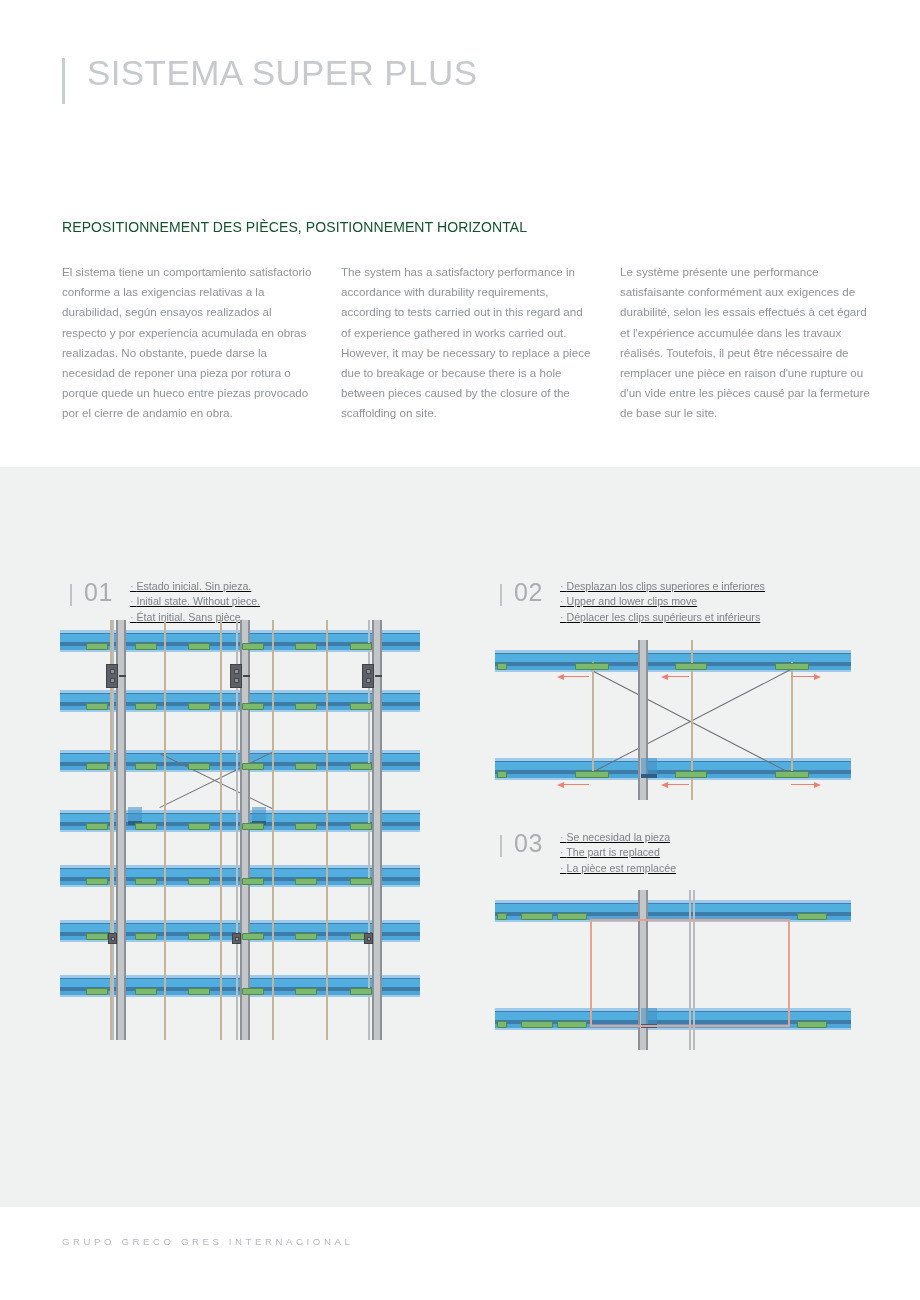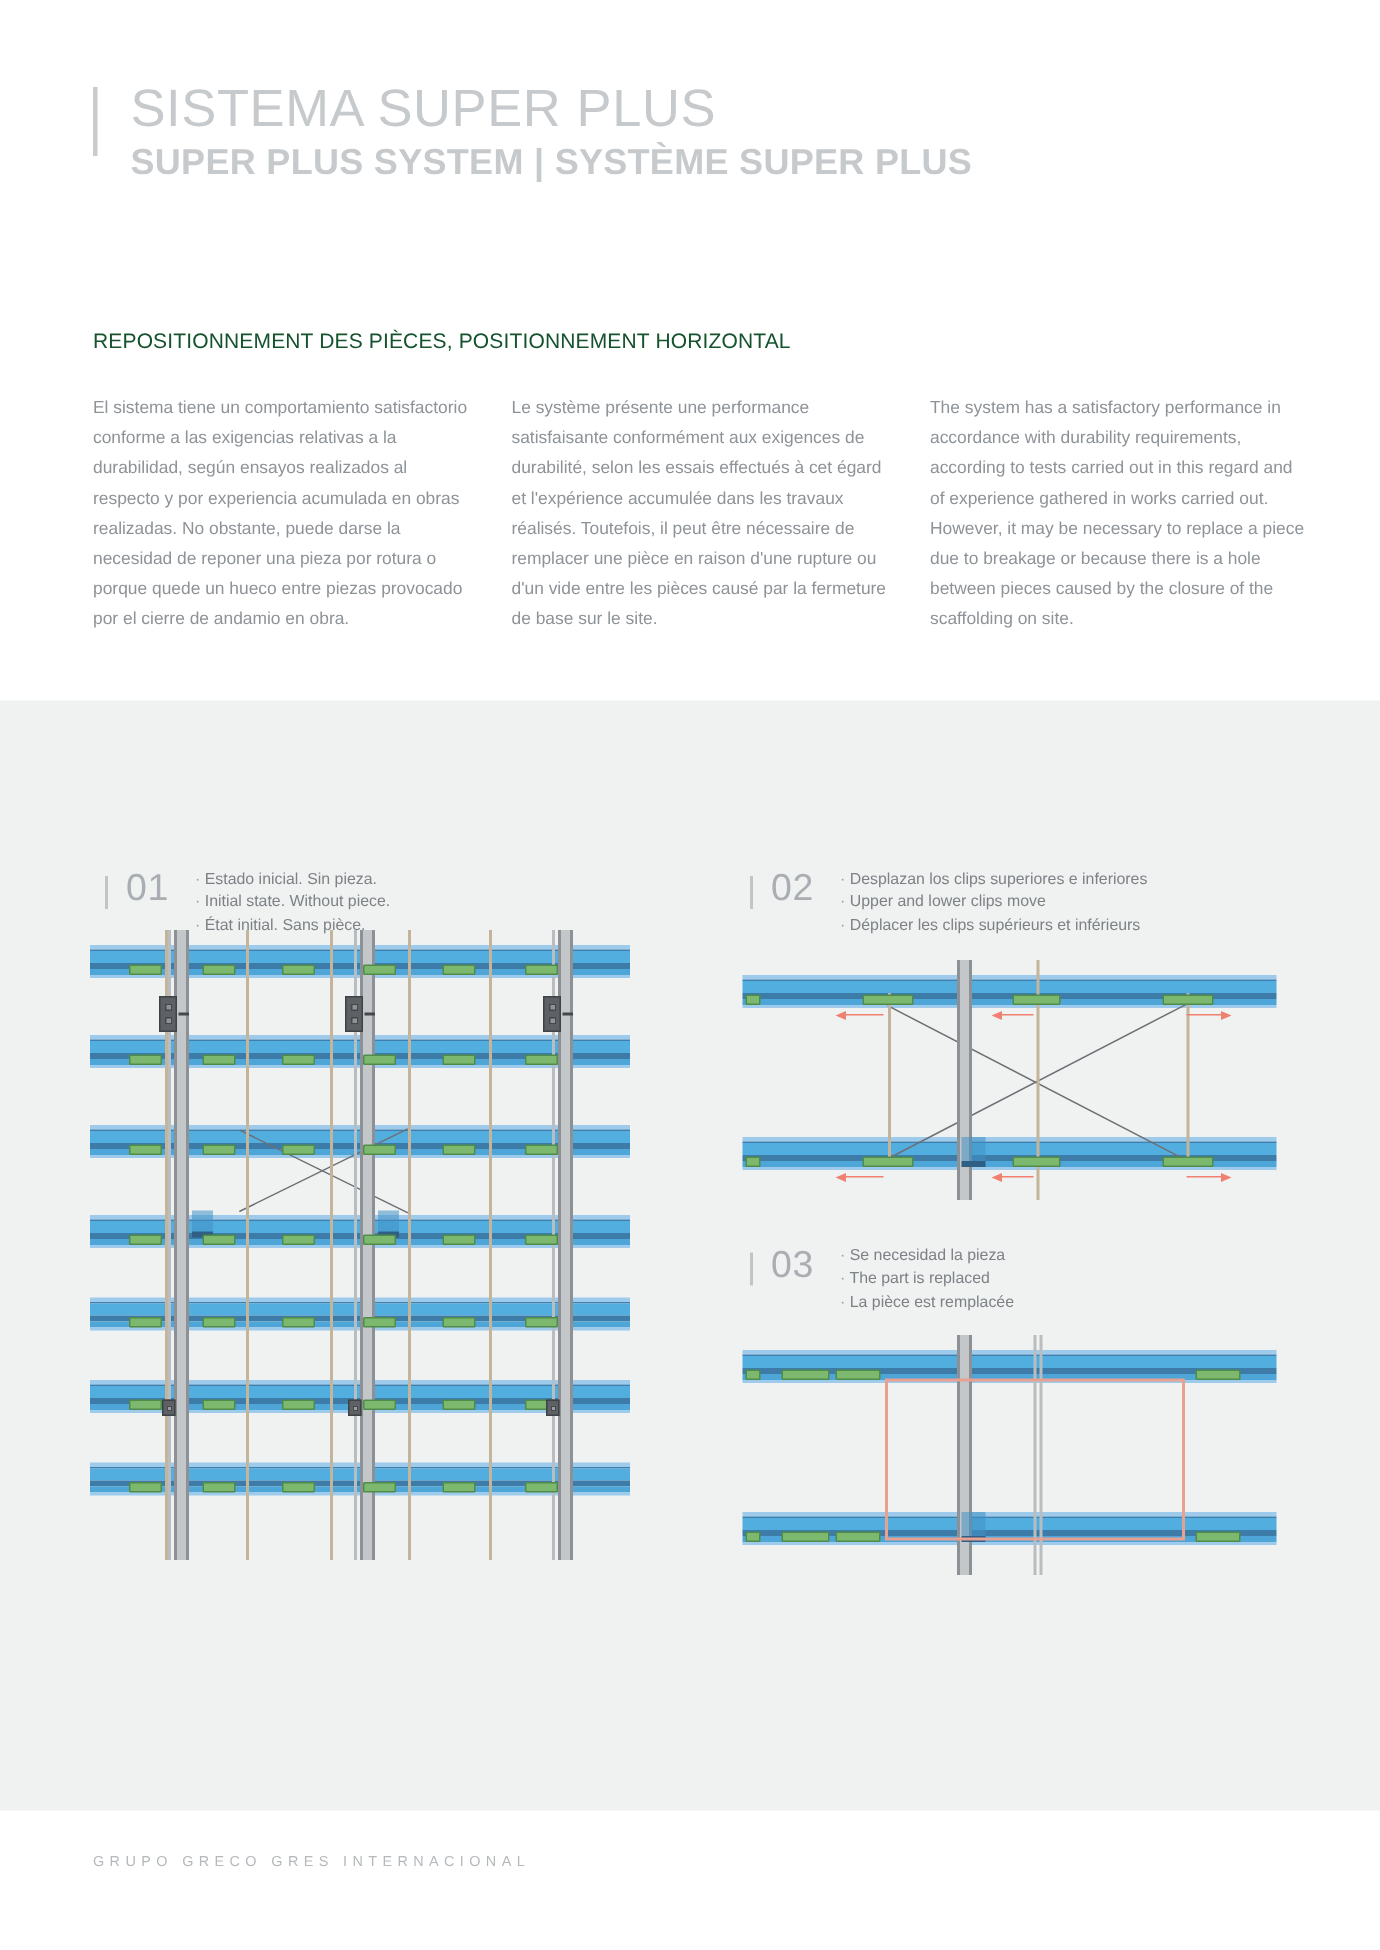--- a/index.html
+++ b/index.html
@@ -59,21 +59,21 @@
 
   
   .step { position:absolute; }
   .step-bar {
     position:absolute; left:0; top:6px; width:2px; height:22px; background:#c2c5c7;
   }
   .step-num {
     position:absolute; left:14px; top:0px;
     font-size:25px; font-weight:400; color:#a9aeb2; letter-spacing:0.5px;
   }
-  .step-lines { position:absolute; left:60px; top:1px; }
+  .step-lines { position:absolute; left:60px; top:1px;text-decoration:underline; }
   .step-lines div {
     font-size:10.6px; line-height:15.4px; color:#7d8286; white-space:nowrap;
   }
   .step-lines div::before { content:"· "; color:#9a9ea2; }
 
   
   .diagram { position:absolute; }
 
   
   .rail { position:absolute; height:22px; }
@@ -152,34 +152,33 @@
   }
 </style>
 </head>
 <body>
 
 <div class="header">
 
   <div class="title-block">
     <div class="title-bar"></div>
     <div class="title-main">SISTEMA SUPER PLUS</div>
-    <div class="title-sub">SUPER PLUS SYSTEM | SYSTÈME SUPER PLUS</div>
   </div>
 
   <div class="sect-sub2">REPOSITIONNEMENT DES PIÈCES, POSITIONNEMENT HORIZONTAL</div>
 
   <div class="cols">
     <div class="col">
       <p>El sistema tiene un comportamiento satisfactorio conforme a las exigencias relativas a la durabilidad, según ensayos realizados al respecto y por experiencia acumulada en obras realizadas. No obstante, puede darse la necesidad de reponer una pieza por rotura o porque quede un hueco entre piezas provocado por el cierre de andamio en obra.</p>
     </div>
     <div class="col">
+      <p>The system has a satisfactory performance in accordance with durability requirements, according to tests carried out in this regard and of experience gathered in works carried out. However, it may be necessary to replace a piece due to breakage or because there is a hole between pieces caused by the closure of the scaffolding on site.</p>
+    </div>
+    <div class="col">
       <p>Le système présente une performance satisfaisante conformément aux exigences de durabilité, selon les essais effectués à cet égard et l'expérience accumulée dans les travaux réalisés. Toutefois, il peut être nécessaire de remplacer une pièce en raison d'une rupture ou d'un vide entre les pièces causé par la fermeture de base sur le site.</p>
-    </div>
-    <div class="col">
-      <p>The system has a satisfactory performance in accordance with durability requirements, according to tests carried out in this regard and of experience gathered in works carried out. However, it may be necessary to replace a piece due to breakage or because there is a hole between pieces caused by the closure of the scaffolding on site.</p>
     </div>
   </div>
 </div>
 
 <div class="panel"></div>
 
 <div class="step" style="left:70px; top:578px;">
   <div class="step-bar"></div>
   <div class="step-num">01</div>
   <div class="step-lines">

